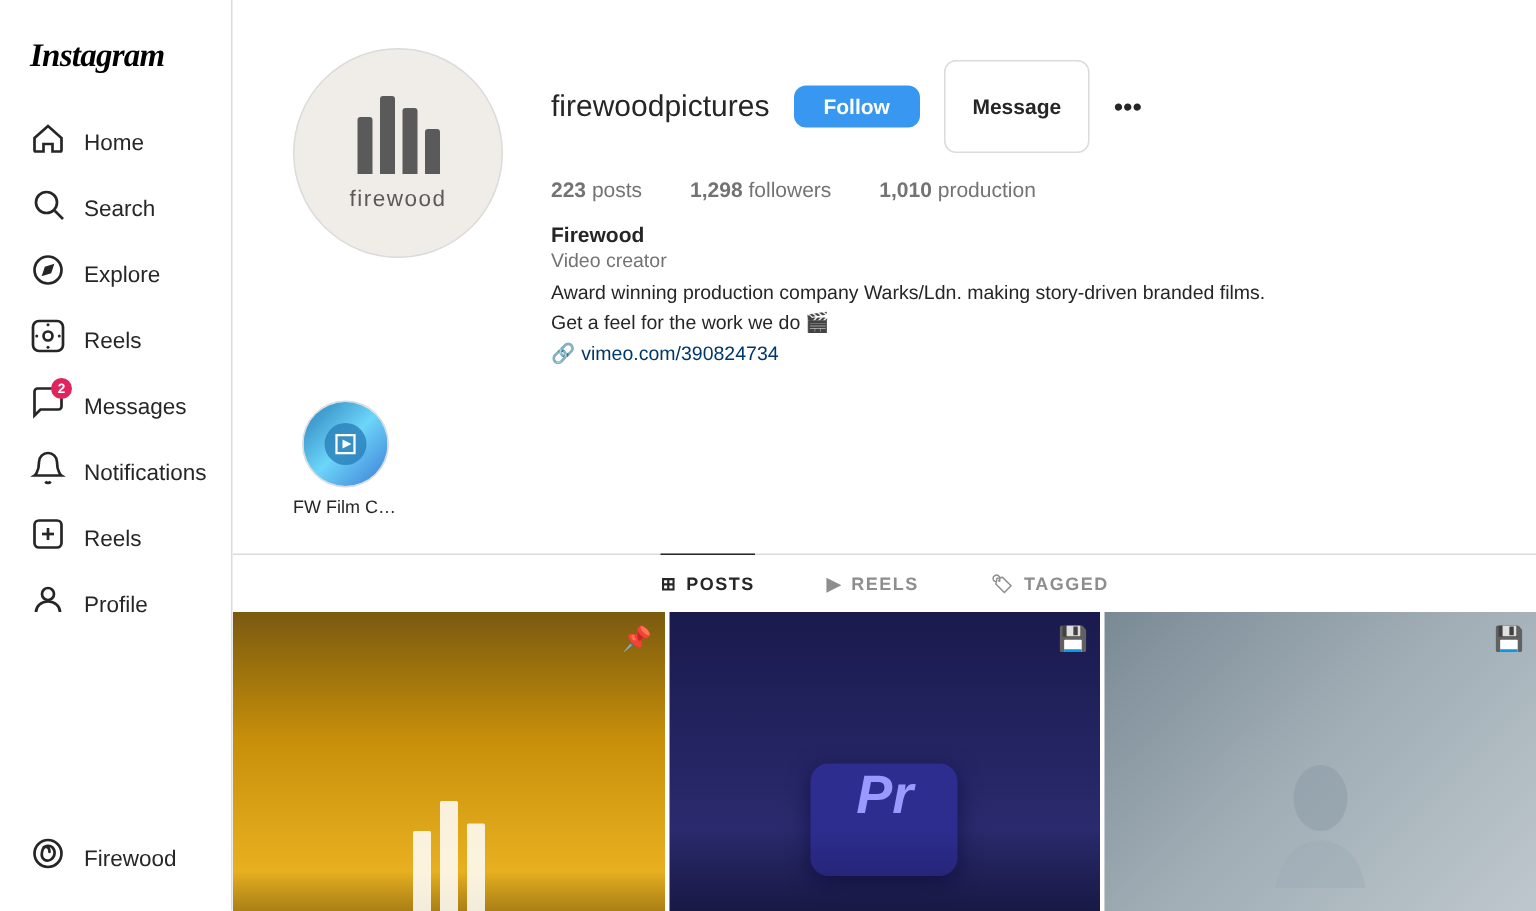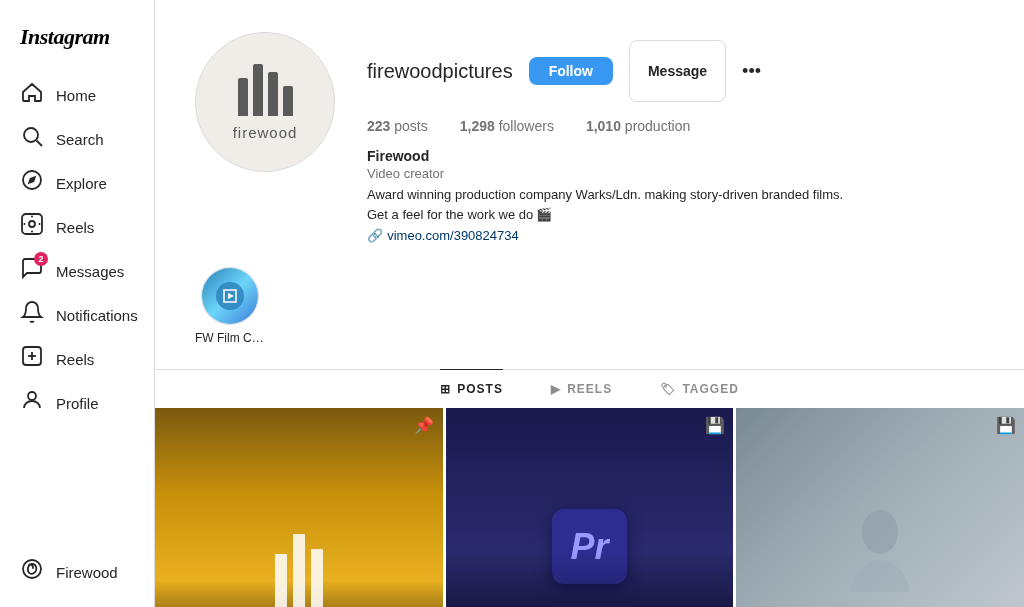--- a/index.html
+++ b/index.html
@@ -289,26 +289,25 @@
     .grid-item-2 { background: linear-gradient(180deg, #1a1a4e 0%, #2a2a6e 50%, #1a1a3e 100%); }
     .premiere-icon {
       position: absolute;
       inset: 0;
       display: flex;
       flex-direction: column;
       align-items: center;
       justify-content: center;
     }
     .premiere-box {
-      width: 75px;
+      width: 98px;
       height: 75px;
       background: #2d2d8f;
       border-radius: 12px;
       display: flex;
-      align-items: center;
       justify-content: center;
       margin-bottom: 10px;
       box-shadow: 0 4px 15px rgba(0,0,50,0.5);
     }
     .premiere-text-pr {
       font-size: 36px;
       font-weight: 900;
       color: #9999ff;
       font-style: italic;
     }

